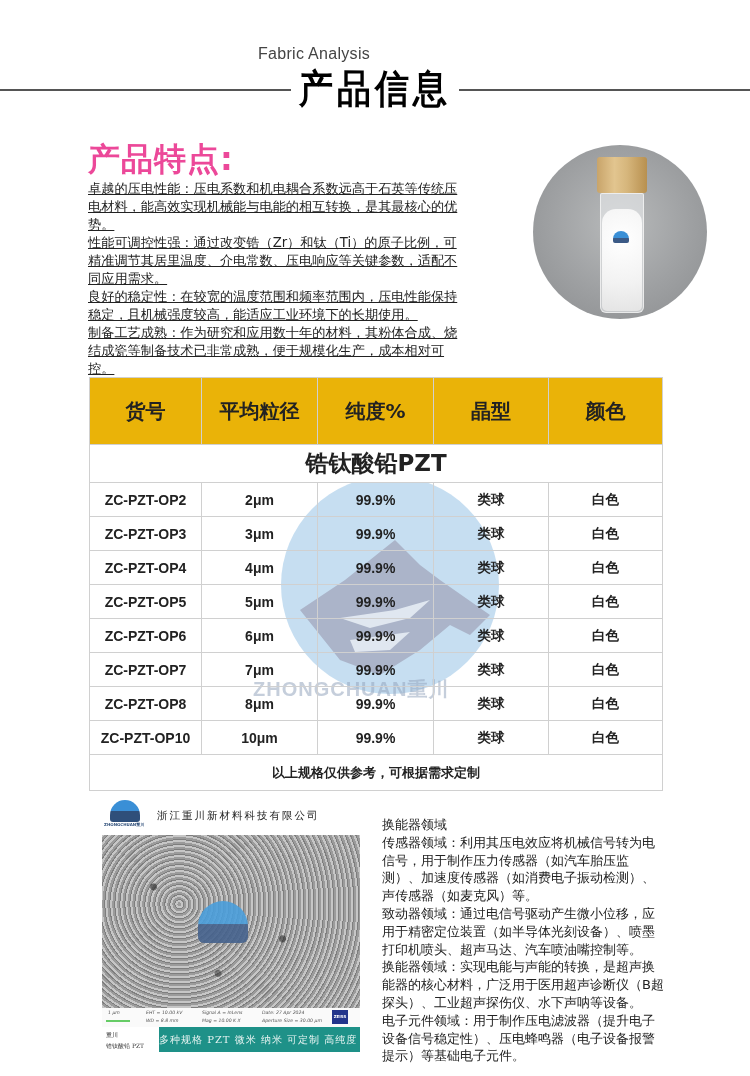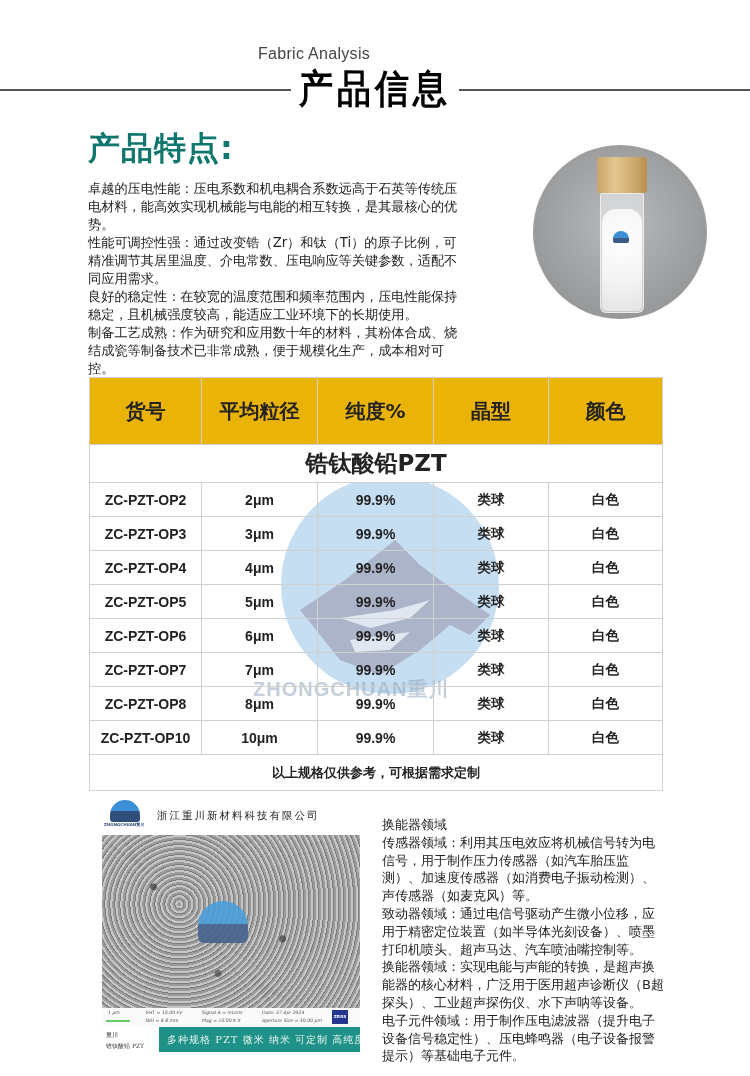--- a/index.html
+++ b/index.html
@@ -9,23 +9,23 @@
     
     .hdr-sub { position: absolute; top: 45px; left: 0; width: 628px; text-align: center;
       font-family: "Liberation Sans", sans-serif; font-size: 16px; color: #444; letter-spacing: 0.3px; }
     .hdr-line { position: absolute; top: 89px; height: 2px; background: #555; }
     .hdr-line.left { left: 0; width: 291px; }
     .hdr-line.right { left: 459px; width: 291px; }
     .hdr-title { position: absolute; top: 66px; left: 0; width: 750px; text-align: center;
       font-size: 34px; font-weight: 900; color: #000; letter-spacing: 4px; transform: scaleY(1.15); }
 
     
-    .feat-title { position: absolute; top: 127px; left: 88px; font-size: 32px; font-weight: 900; color: #0f766e; letter-spacing: 1px; }
+    .feat-title { position: absolute; top: 138px; left: 88px; font-size: 32px; font-weight: 900; color: #ec4899; letter-spacing: 1px; }
     .feat-body { position: absolute; top: 180px; left: 88px; width: 375px; font-size: 13.2px; line-height: 18px; color: #222; }
-    .feat-body p { margin: 0; }
+    .feat-body p { margin: 0; text-decoration: underline; }
 
     
     .prod-img { position: absolute; top: 145px; left: 533px; width: 174px; height: 174px; border-radius: 50%;
       background: radial-gradient(circle at 50% 45%, #b8babb 0%, #9ea0a2 55%, #8a8c8e 100%); overflow: hidden; }
     .jar-cap { position: absolute; top: 12px; left: 64px; width: 50px; height: 36px; border-radius: 3px;
       background: linear-gradient(90deg, #c8a46a 0%, #e2c58f 35%, #d6b67c 60%, #b8904f 100%); }
     .jar-body { position: absolute; top: 48px; left: 67px; width: 44px; height: 120px; border-radius: 2px 2px 6px 6px;
       background: rgba(240,242,244,0.55); border: 1px solid rgba(255,255,255,0.6); }
     .jar-powder { position: absolute; top: 64px; left: 69px; width: 40px; height: 102px; border-radius: 14px 14px 5px 5px;
       background: radial-gradient(circle at 50% 30%, #ffffff 0%, #f2f2f2 60%, #e4e4e4 100%); }
@@ -72,21 +72,21 @@
         #a0a0a0; }
     .sem-photo-logo { position: absolute; top: 66px; left: 96px; width: 50px; height: 42px; border-radius: 25px 25px 6px 6px;
       background: linear-gradient(180deg, #4a9edb 0%, #4a9edb 55%, #45628d 56%, #45628d 100%); opacity: 0.9; }
     .sem-info { position: absolute; top: 212px; left: 0; width: 258px; height: 19px; background: #fafafa; font-size: 4.6px; color: #555; font-style: italic; }
     .sem-info span { position: absolute; }
     .sem-scale { position: absolute; top: 12px; left: 4px; width: 24px; height: 2px; background: #6c6; }
     .sem-zeiss { position: absolute; top: 2px; left: 230px; width: 16px; height: 14px; background: #23358c; color: #fff;
       font-size: 4px; font-style: normal; font-weight: 700; text-align: center; line-height: 14px; }
     .sem-left-lbl { position: absolute; top: 233px; left: 4px; font-family: "DejaVu Serif", serif; font-size: 6px; color: #333; line-height: 11px; }
     .sem-banner { position: absolute; top: 231px; left: 57px; width: 201px; height: 25px; background: #1e9188;
-      color: #e8f4f2; font-family: "DejaVu Serif", serif; font-size: 10px; line-height: 25px; padding-left: 8px; letter-spacing: 1px; white-space: nowrap; overflow: hidden; }
+      color: #e8f4f2; font-family: "DejaVu Serif", serif; font-size: 10px; line-height: 25px; padding-left: 0; letter-spacing: 1px; white-space: nowrap; overflow: hidden; }
 
     
     .app-body { position: absolute; top: 816px; left: 382px; width: 282px; font-size: 13px; line-height: 17.8px; color: #222; }
     .app-body p { margin: 0; }
   </style>
 </head>
 <body>
 
 <div class="hdr-sub">Fabric Analysis</div>
 <div class="hdr-line left"></div>

